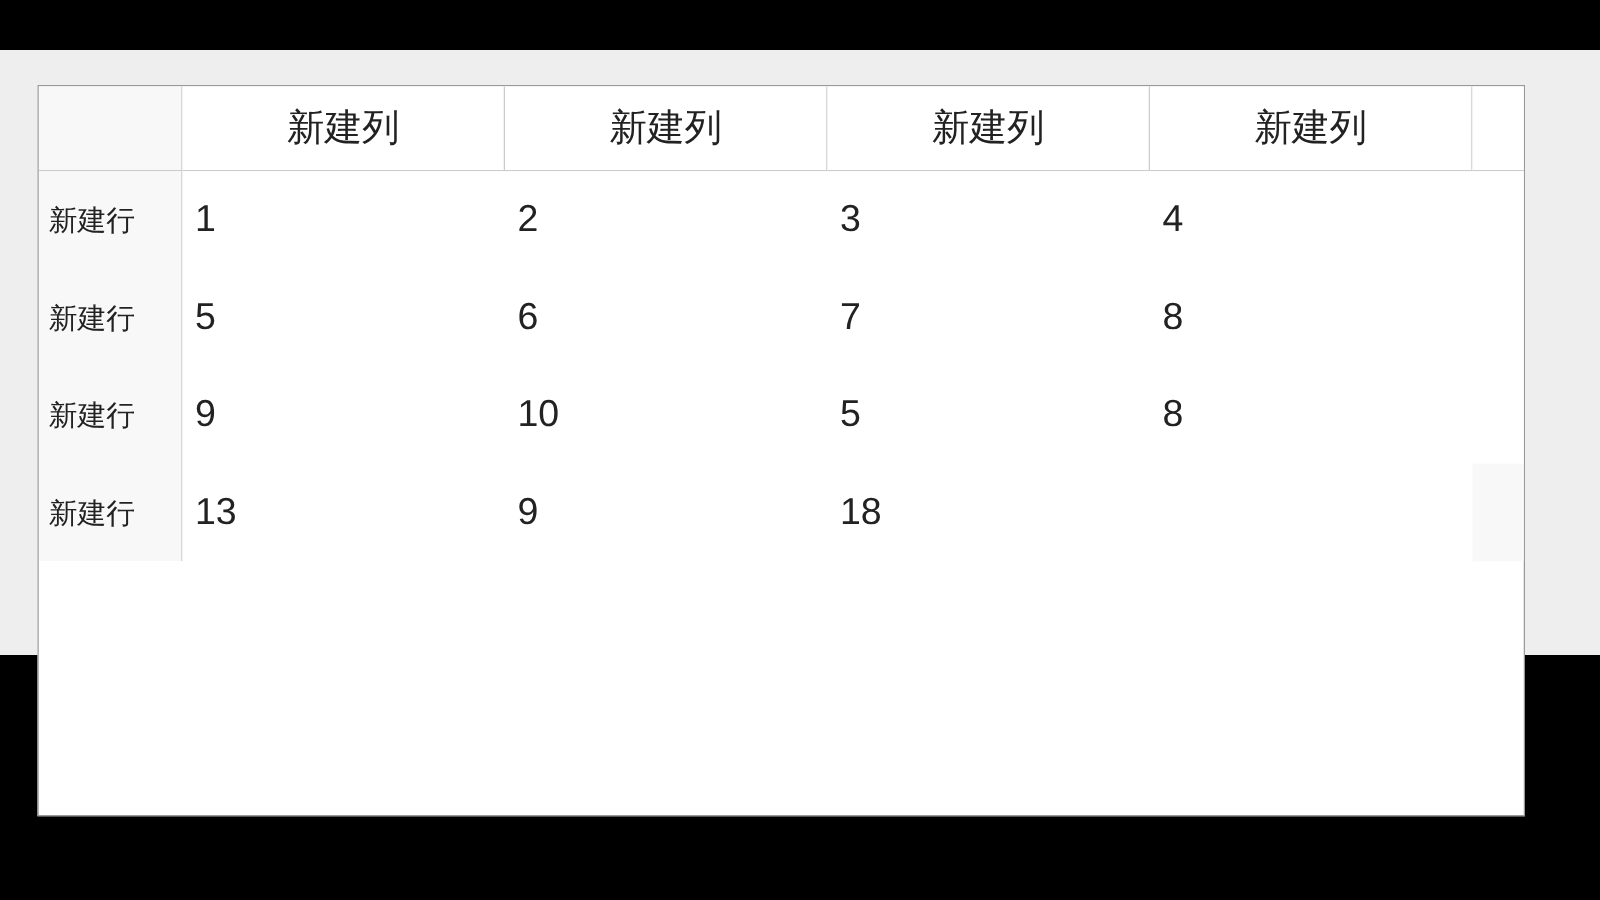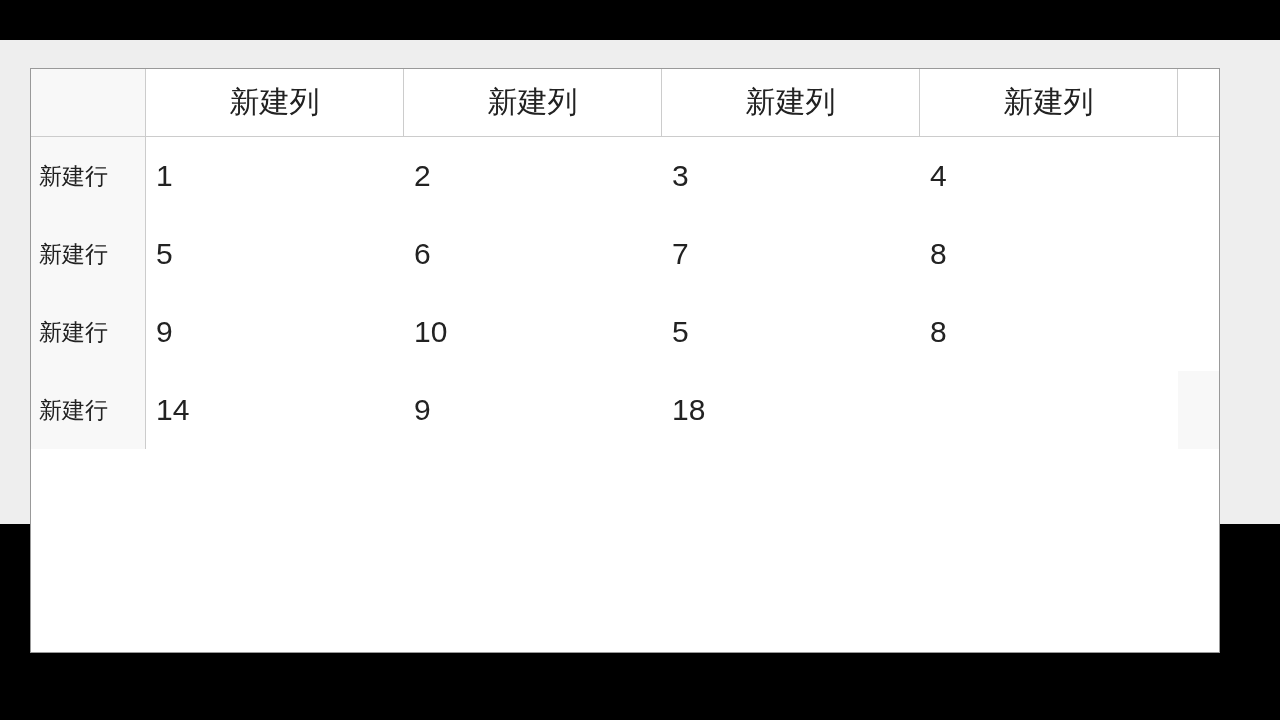--- a/index.html
+++ b/index.html
@@ -122,21 +122,21 @@
       <div class="extra-col-cell"></div>
 
       <div class="row-header">新建行</div>
       <div class="data-cell">9</div>
       <div class="data-cell">10</div>
       <div class="data-cell">5</div>
       <div class="data-cell">8</div>
       <div class="extra-col-cell"></div>
 
       <div class="row-header">新建行</div>
-      <div class="data-cell">14</div>
+      <div class="data-cell">13</div>
       <div class="data-cell">9</div>
       <div class="data-cell">18</div>
       <div class="extra-col-cell"></div>
 
       <div class="row-header-empty"></div>
       <div class="filler"></div>
       <div class="filler"></div>
       <div class="filler"></div>
       <div class="filler"></div>
       <div class="filler last-col"></div>

